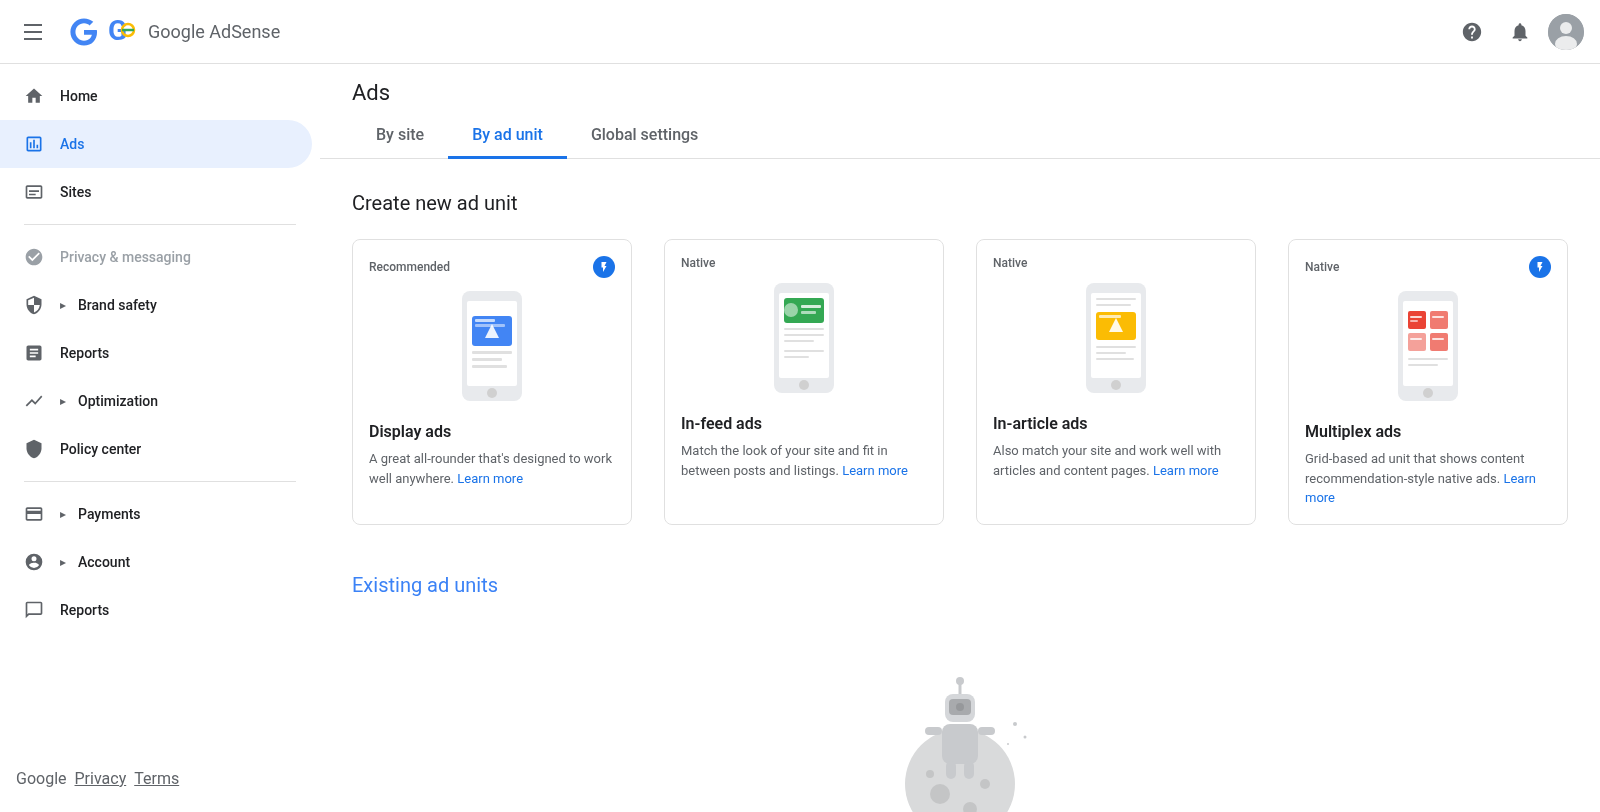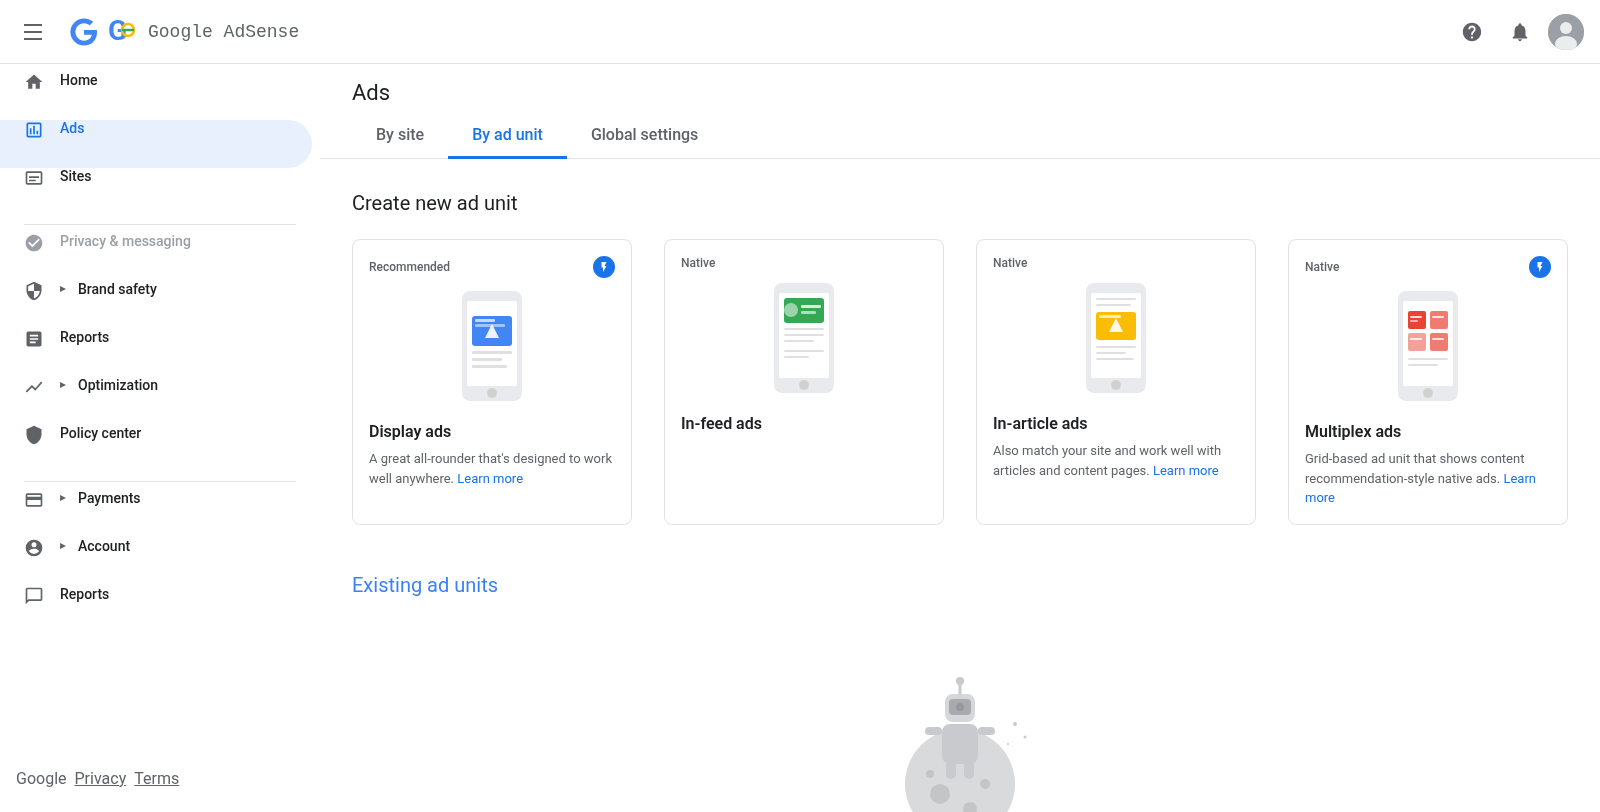--- a/index.html
+++ b/index.html
@@ -8,38 +8,38 @@
     
     .topbar {
       display: flex; align-items: center; height: 64px; padding: 0 16px;
       border-bottom: 1px solid #e0e0e0; background: #fff; position: fixed; top: 0; left: 0; right: 0; z-index: 100;
     }
     .topbar-left { display: flex; align-items: center; gap: 12px; width: 320px; }
     .hamburger-icon { width: 24px; height: 24px; display: flex; flex-direction: column; justify-content: center; gap: 5px; cursor: pointer; }
     .hamburger-icon span { display: block; width: 18px; height: 2px; background: #5f6368; }
     .logo { display: flex; align-items: center; gap: 8px; }
     .logo-icon { width: 32px; height: 32px; }
-    .logo-text { font-size: 18px; color: #5f6368; font-weight: 400; font-family: Liberation Mono, monospace; }
+    .logo-text { font-size: 18px; color: #5f6368; font-weight: 400; }
     .topbar-center { flex: 1; }
     .topbar-right { display: flex; align-items: center; gap: 8px; }
     .icon-btn { width: 40px; height: 40px; border-radius: 50%; display: flex; align-items: center; justify-content: center; cursor: pointer; background: none; border: none; color: #5f6368; font-size: 20px; }
     .avatar { width: 36px; height: 36px; border-radius: 50%; background: #9aa0a6; display: flex; align-items: center; justify-content: center; cursor: pointer; overflow: hidden; }
     .avatar svg { width: 36px; height: 36px; }
 
     
     .layout { display: flex; margin-top: 64px; height: calc(100vh - 64px); }
 
     
     .sidebar {
       width: 320px; min-width: 320px; background: #fff; border-right: none;
       display: flex; flex-direction: column; padding: 8px 0; overflow-y: auto;
       position: fixed; left: 0; top: 64px; bottom: 0;
     }
     .sidebar-item {
-      display: flex; gap: 16px; padding: 0 24px; height: 48px;
+      display: flex; align-items: center; gap: 16px; padding: 0 24px; height: 48px;
       cursor: pointer; border-radius: 0 24px 24px 0; margin-right: 8px;
       color: #202124; font-size: 14px; font-weight: 500;
     }
     .sidebar-item.active { background: #e8f0fe; color: #1a73e8; }
     .sidebar-item.active .sidebar-icon { color: #1a73e8; }
     .sidebar-icon { width: 20px; height: 20px; display: flex; align-items: center; justify-content: center; color: #5f6368; flex-shrink: 0; }
     .sidebar-item.disabled { color: #9aa0a6; pointer-events: none; }
     .sidebar-item.disabled .sidebar-icon { color: #9aa0a6; }
     .sidebar-divider { height: 1px; background: #e0e0e0; margin: 8px 24px; }
     .sidebar-footer { margin-top: auto; padding: 16px 16px; font-size: 16px; color: #5f6368; display: flex; gap: 8px; }
@@ -329,20 +329,23 @@
                 <rect x="52" y="33" width="15" height="3" rx="1" fill="rgba(255,255,255,0.6)"></rect>
                 <rect x="35" y="50" width="40" height="2" rx="1" fill="#e0e0e0"></rect>
                 <rect x="35" y="56" width="40" height="2" rx="1" fill="#e0e0e0"></rect>
                 <rect x="35" y="62" width="30" height="2" rx="1" fill="#e0e0e0"></rect>
                 <rect x="35" y="72" width="40" height="2" rx="1" fill="#e0e0e0"></rect>
                 <rect x="35" y="78" width="25" height="2" rx="1" fill="#e0e0e0"></rect>
                 <circle cx="55" cy="107" r="5" fill="#d0d0d0"></circle>
               </svg>
             </div>
             <div class="card-title">In-feed ads</div>
+            <div class="card-desc">
+              Match the look of your site and fit in between posts and listings. <a>Learn more</a>
+            </div>
           </div>
 
           <div class="ad-card">
             <div class="card-badge">
               <span>Native</span>
             </div>
             <div class="card-illustration">
               <svg width="110" height="120" viewBox="0 0 110 120">
                 <rect x="25" y="5" width="60" height="110" rx="8" fill="#e8eaed"></rect>
                 <rect x="30" y="15" width="50" height="85" rx="2" fill="#fff"></rect>

